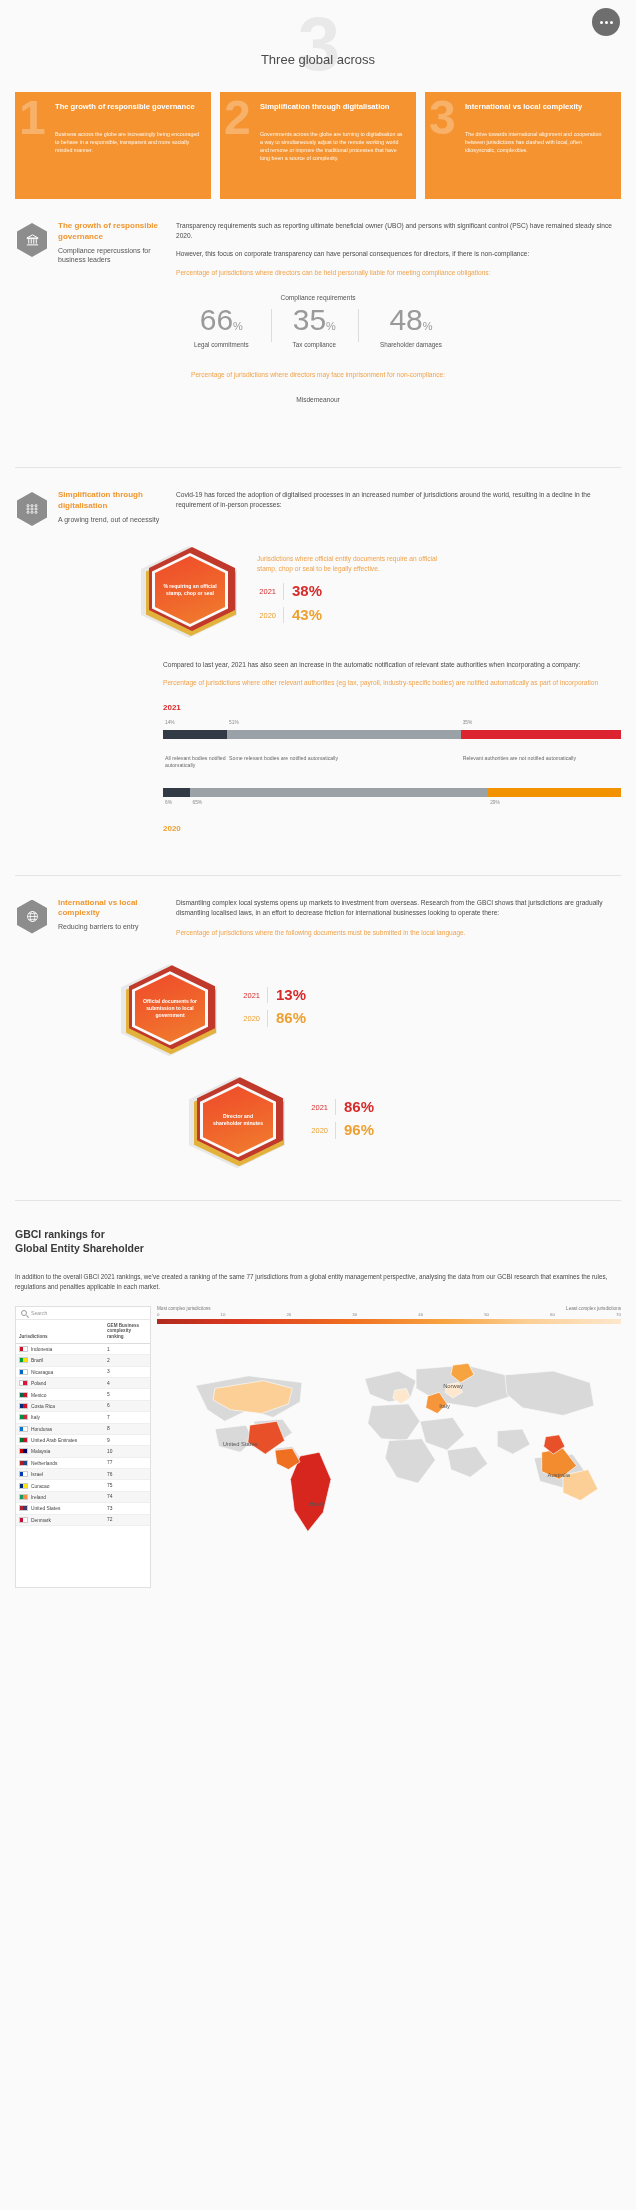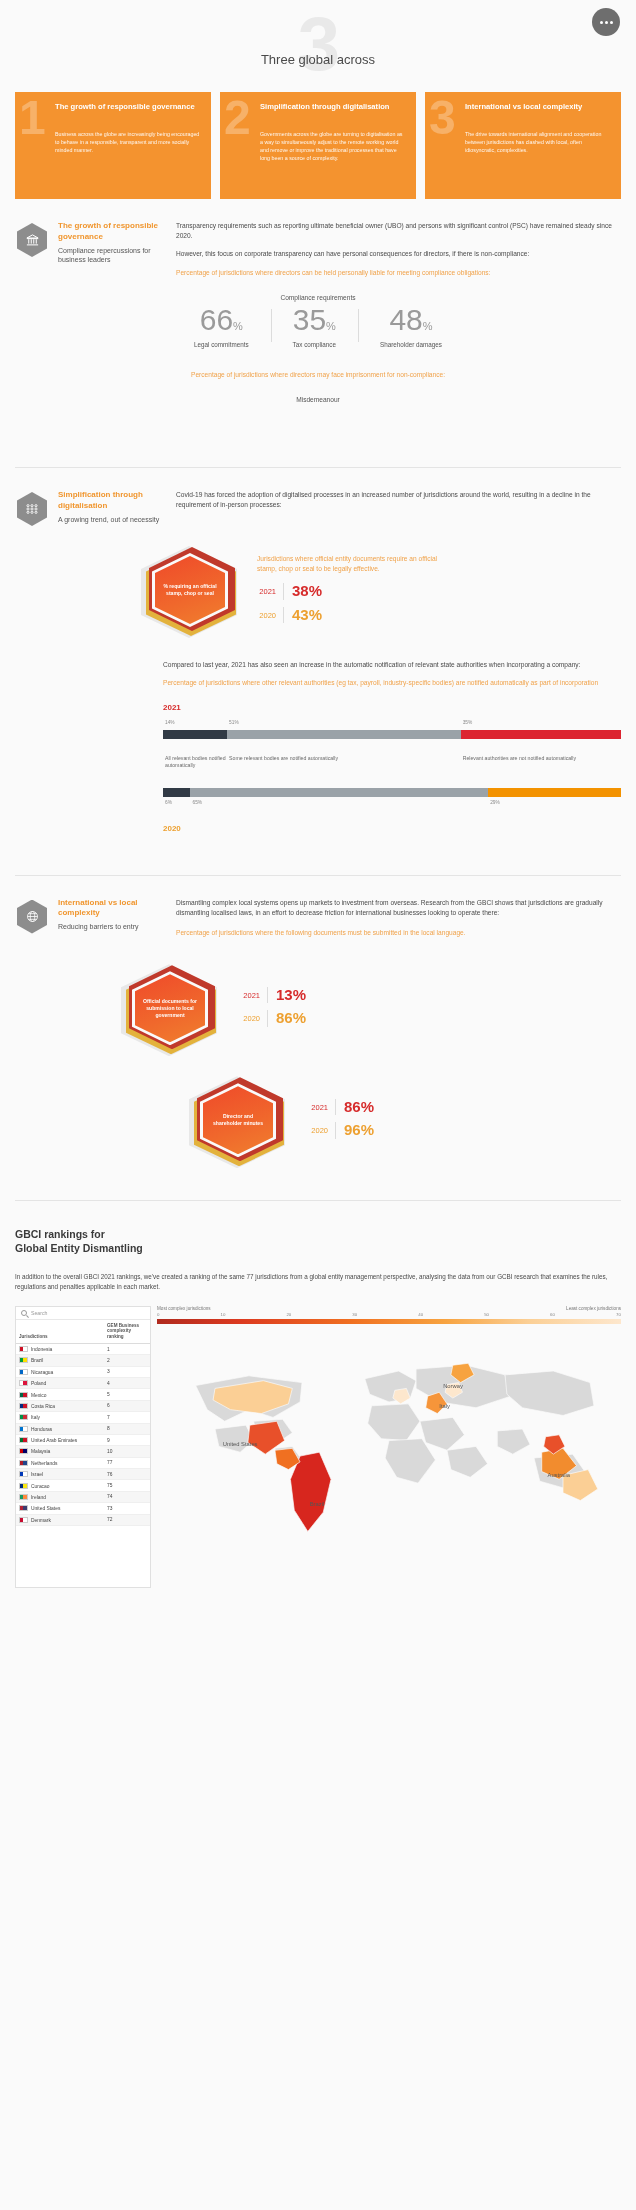--- a/index.html
+++ b/index.html
@@ -381,21 +381,21 @@
         </div>
       </div>
     </div>
   </div>
 
   <div class="divider" style="margin-top:28px;"></div>
 
   <div class="section">
     <div class="gbci-title">
       <span>GBCI rankings for</span><br>
-      <span>Global Entity Dismantling</span>
+      <span>Global Entity Shareholder</span>
     </div>
     <div class="gbci-copy">In addition to the overall GBCI 2021 rankings, we've created a ranking of the same 77 jurisdictions from a global entity management perspective, analysing the data from our GCBI research that examines the rules, regulations and penalties applicable in each market.</div>
 
     <div class="gbci-panel">
 
       <div class="tablewrap">
         <div class="searchbar">
           <div class="search-ico"></div>
           <div class="search-txt">Search</div>
         </div>

